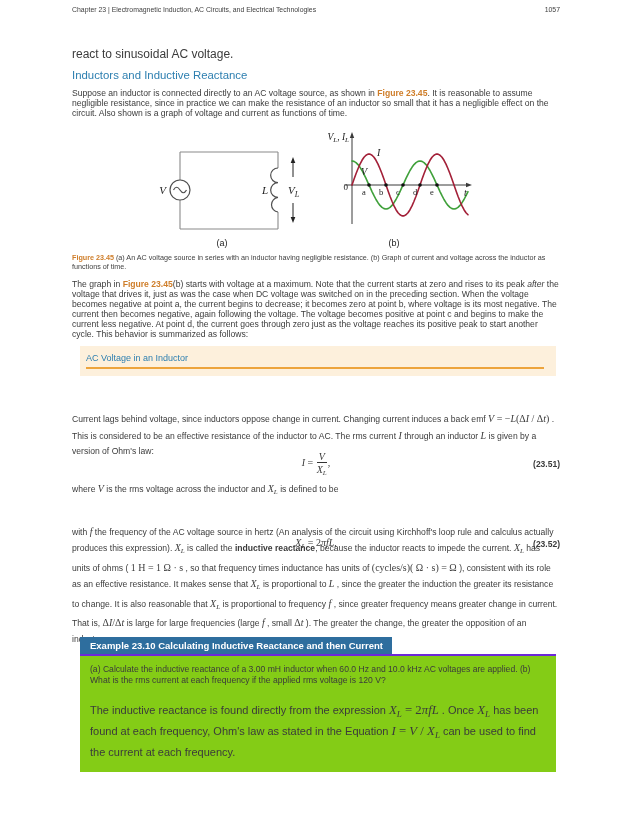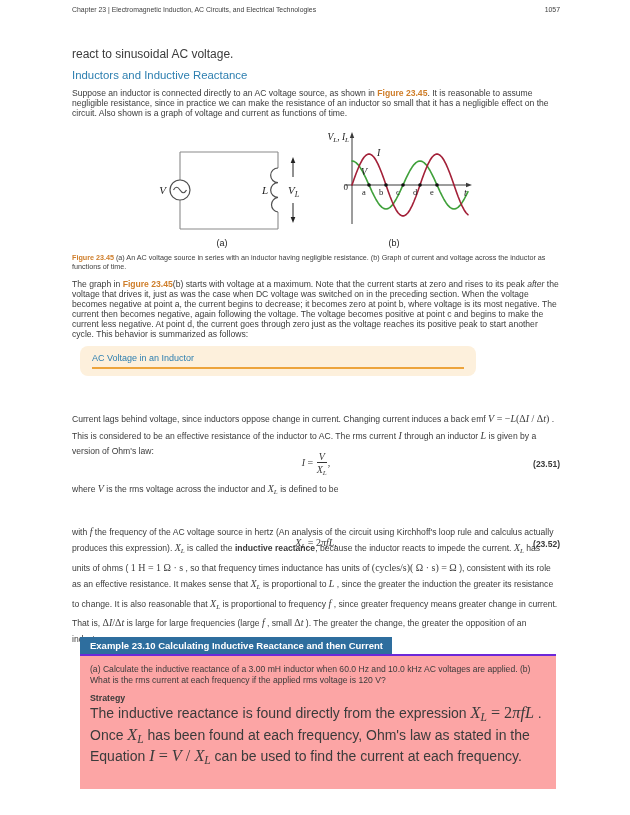--- a/index.html
+++ b/index.html
@@ -23,21 +23,21 @@
   .m-rm { font-family:"Liberation Serif", serif; }
   .axis { stroke:#3a3a3a; stroke-width:1; fill:none; }
   .wire { stroke:#8a8a8a; stroke-width:1.1; fill:none; }
   .comp { stroke:#4f4f4f; stroke-width:1.2; fill:none; }
   .arr  { stroke:#222; stroke-width:1; fill:none; }
 
   #figure-caption { top:253px; font-size:7.2px; line-height:9.2px; color:#414141; }
   .cap-label { color:#cf7e2a; font-weight:bold; }
 
   
-  #callout { top:346px; left:80px; width:396px; box-sizing:border-box; background:#fdf0dc; padding:7px 12px 7px 12px;border-radius:8px; }
+  #callout { top:346px; left:80px; width:476px; box-sizing:border-box; background:#fdf0dc; padding:7px 12px 7px 6px; }
   #callout .c-title { font-size:9px; color:#2d7fb0; padding-bottom:4px; border-bottom:2px solid #eda43c; }
   #callout .c-body { margin-top:6px; font-size:8.6px; line-height:13.5px; }
 
   .math-p { margin:0; font-size:8.6px; line-height:15.5px; }
   #para-current-lags { top:411px; }
   #line-where { top:483px; line-height:12px; }
   #para-reactance { top:524px; line-height:15.4px; }
 
   
   .eq-row { display:flex; justify-content:center; align-items:center; font-size:8.6px; }
@@ -50,24 +50,24 @@
   .sg-m { font-style:italic; }
   .sg-sub { font-family:"Liberation Serif", serif; font-style:italic; font-size:0.82em; vertical-align:-0.3em; }
   .sg-b { font-weight:bold; }
   .sg-i { font-style:italic; }
   .sg-ref { color:#cf7e2a; font-weight:600; }
 
   
   #example-box { top:635px; left:80px; width:476px; }
   .ex-head { border-bottom:2px solid #6d28d9; }
   .ex-title-bar { display:inline-block; background:#2e6e9e; color:#ffffff; font-weight:bold; font-size:9.5px; padding:3px 9px 3px 10px; }
-  .ex-body { background:#fca5a5; padding:8px 10px 19px 10px; }
+  .ex-body { background:#84cc16; padding:8px 10px 10px 10px; }
   .ex-problem { margin:0; font-size:8.6px; line-height:10.8px; }
   .ex-strategy-label { margin-top:7px; font-size:8.8px; font-weight:bold; }
-  .ex-strategy { margin:2px 0 0 0; font-size:14px; line-height:17.5px; }
+  .ex-strategy { margin:16px 0 0 0; font-size:11px; line-height:17.5px; }
 </style>
 </head>
 <body>
 
 <div class="blk" id="page-header">
   <span>Chapter 23 | Electromagnetic Induction, AC Circuits, and Electrical Technologies</span>
   <span>1057</span>
 </div>
 
 <p class="blk body-p" id="intro-line">react to sinusoidal AC voltage.</p>
@@ -156,16 +156,15 @@
 </div>
 
 <p class="blk math-p" id="para-reactance"><span class="sg-p">with </span><span class="sg-m">f</span><span class="sg-p"> the frequency of the AC voltage source in hertz (An analysis of the circuit using Kirchhoff's loop rule and calculus actually produces this expression). </span><span class="sg-m">X</span><span class="sg-sub">L</span><span class="sg-p"> is called the </span><span class="sg-b">inductive reactance</span><span class="sg-p">, because the inductor reacts to impede the current. </span><span class="sg-m">X</span><span class="sg-sub">L</span><span class="sg-p"> has units of ohms ( </span><span class="sg-mr">1 H = 1 Ω · s</span><span class="sg-p"> , so that frequency times inductance has units of </span><span class="sg-mr">(cycles/s)( Ω · s) = Ω</span><span class="sg-p"> ), consistent with its role as an effective resistance. It makes sense that </span><span class="sg-m">X</span><span class="sg-sub">L</span><span class="sg-p"> is proportional to </span><span class="sg-m">L</span><span class="sg-p"> , since the greater the induction the greater its resistance to change. It is also reasonable that </span><span class="sg-m">X</span><span class="sg-sub">L</span><span class="sg-p"> is proportional to frequency </span><span class="sg-m">f</span><span class="sg-p"> , since greater frequency means greater change in current. That is, </span><span class="sg-mr">Δ</span><span class="sg-m">I</span><span class="sg-mr">/Δ</span><span class="sg-m">t</span><span class="sg-p"> is large for large frequencies (large </span><span class="sg-m">f</span><span class="sg-p"> , small </span><span class="sg-mr">Δ</span><span class="sg-m">t</span><span class="sg-p"> ). The greater the change, the greater the opposition of an inductor.</span></p>
 
 <div class="blk" id="example-box">
   <div class="ex-head">
     <div class="ex-title-bar">Example 23.10 Calculating Inductive Reactance and then Current</div>
   </div>
   <div class="ex-body">
     <p class="ex-problem"><span class="sg-p">(a) Calculate the inductive reactance of a 3.00 mH inductor when 60.0 Hz and 10.0 kHz AC voltages are applied. (b) What is the rms current at each frequency if the applied rms voltage is 120 V?</span></p>
-    <div class="ex-strategy-label">Strategy</div>
     <p class="ex-strategy"><span class="sg-p">The inductive reactance is found directly from the expression </span><span class="sg-m">X</span><span class="sg-sub">L</span><span class="sg-mr"> = 2</span><span class="sg-m">π</span><span class="sg-m">f</span><span class="sg-m">L</span><span class="sg-p"> . Once </span><span class="sg-m">X</span><span class="sg-sub">L</span><span class="sg-p"> has been found at each frequency, Ohm's law as stated in the Equation </span><span class="sg-m">I</span><span class="sg-mr"> = </span><span class="sg-m">V</span><span class="sg-mr"> / </span><span class="sg-m">X</span><span class="sg-sub">L</span><span class="sg-p"> can be used to find the current at each frequency.</span></p>
   </div>
 </div>
 
 </body></html>

